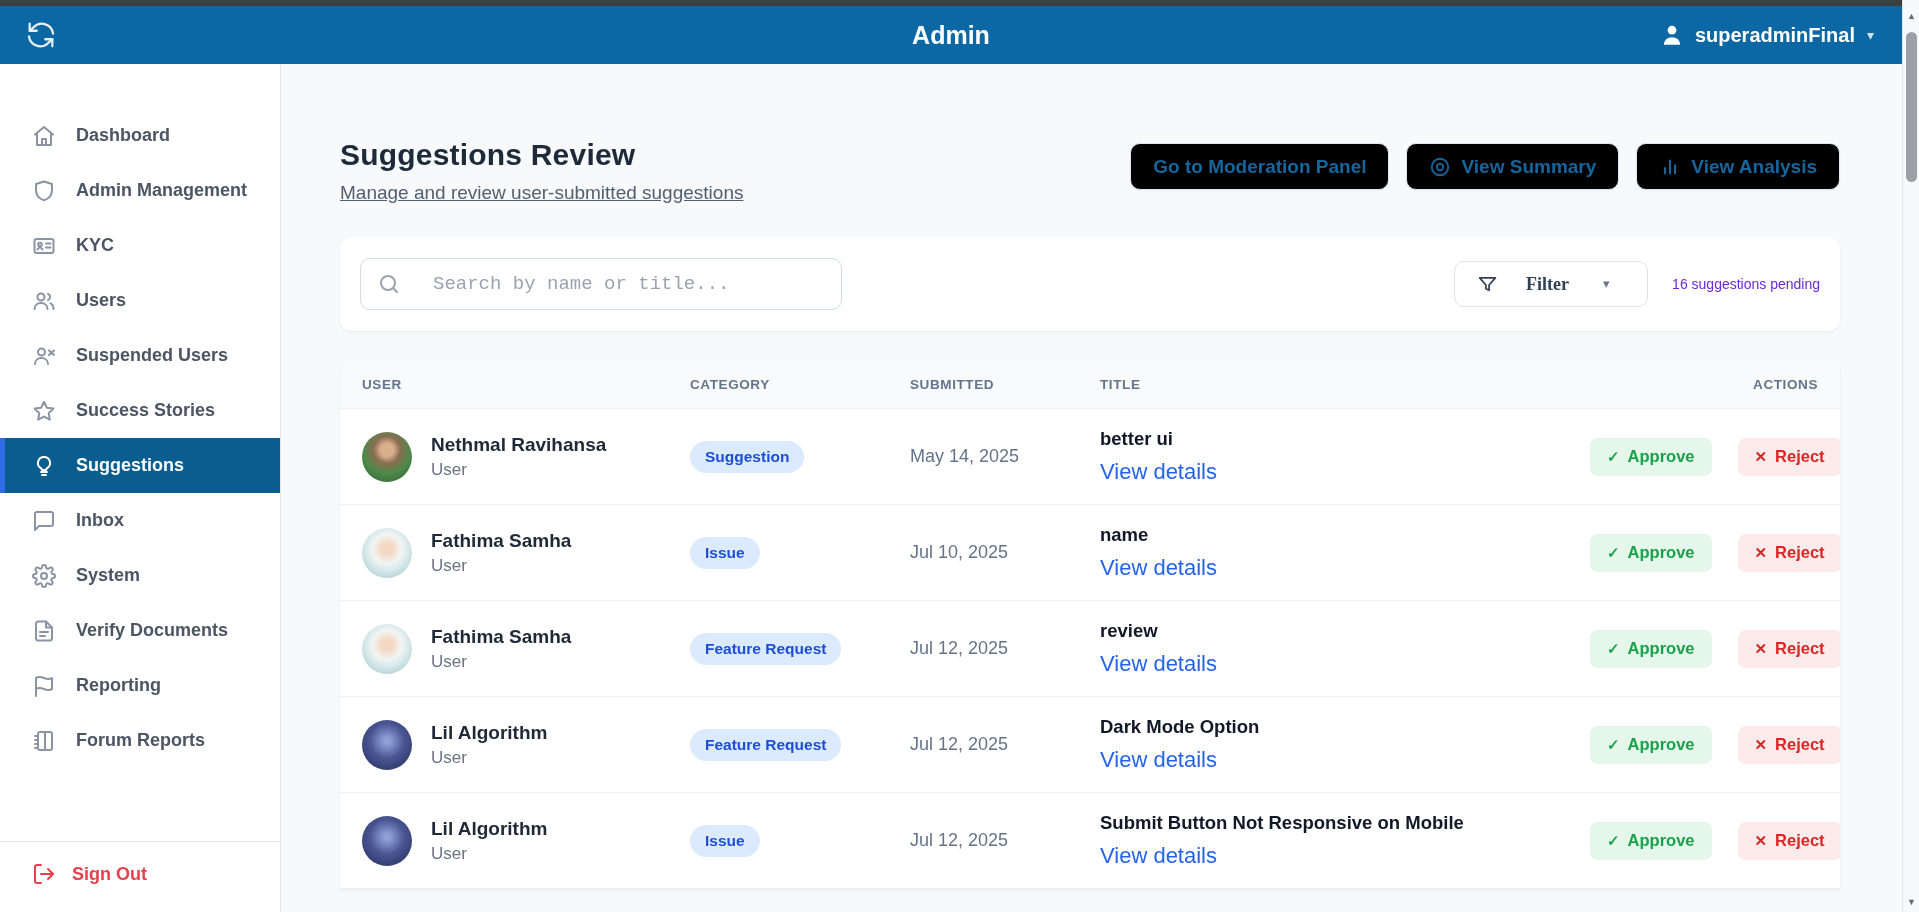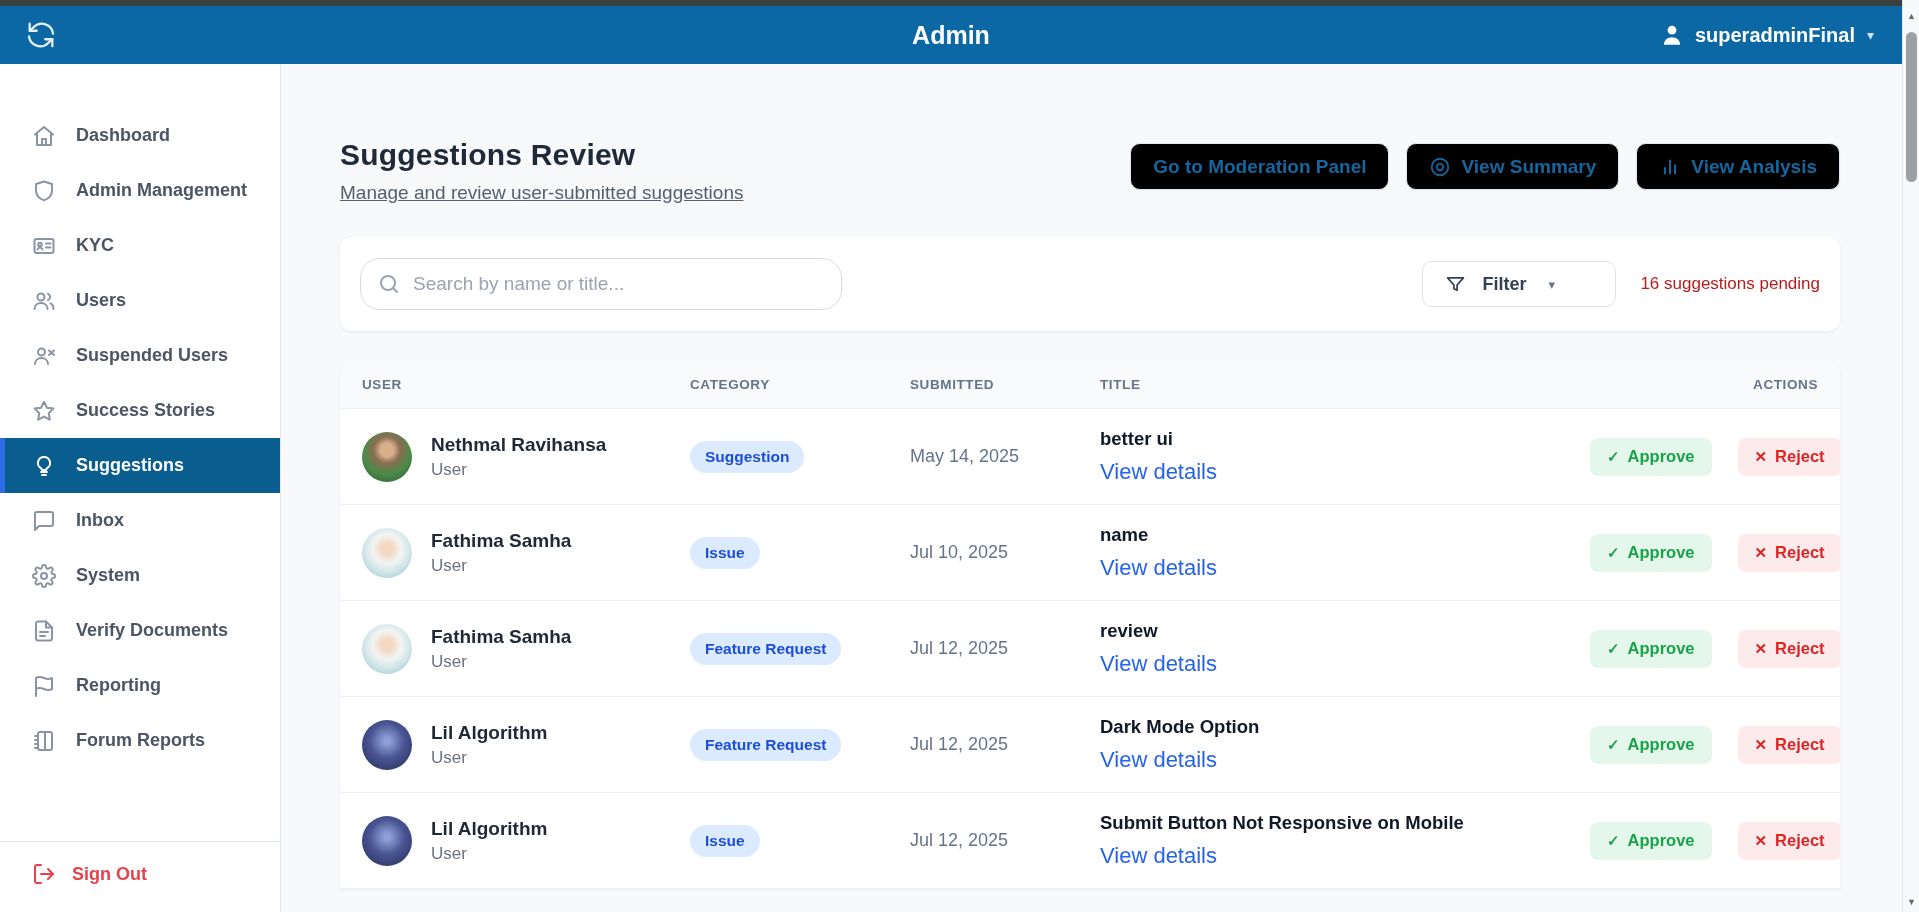--- a/index.html
+++ b/index.html
@@ -37,28 +37,28 @@
   .page-head { display:flex; justify-content:space-between; align-items:flex-start; }
   .page-title { font-size:30px; font-weight:bold; color:#1e2a3a; letter-spacing:0.2px; }
   .page-sub { margin-top:10px; font-size:19px; color:#52606f;text-decoration:underline; }
   .head-actions { display:flex; gap:17px; margin-top:5px; }
   .hbtn { display:flex; align-items:center; gap:10px; background:#000000; border:1px solid #dde8f4; border-radius:10px; padding:0 22px; height:47px; font-size:19px; font-weight:600; color:#16659d; box-shadow:0 1px 2px rgba(15,40,80,.04); cursor:pointer; font-family:inherit; }
   .hbtn svg { stroke:#16659d; }
 
   
   .tool-card { margin-top:33px; background:#fff; border-radius:12px; box-shadow:0 1px 3px rgba(15,40,80,.07); height:94px; display:flex; align-items:center; justify-content:space-between; padding:0 20px; }
   .search-box { position:relative; width:482px; }
-  .search-box input { width:100%; height:52px; border:1px solid #d6dbe2; border-radius:20px; padding:0 16px 0 52px; font-size:19px; color:#374151; outline:none; font-family:Liberation Sans, sans-serif; }
+  .search-box input { width:100%; height:52px; border:1px solid #d6dbe2; border-radius:10px; padding:0 16px 0 72px; font-size:19px; color:#374151; outline:none; font-family:Liberation Mono, monospace; }
   .search-box input::placeholder { color:#9aa3af; }
   .search-box .sicon { position:absolute; left:17px; top:14px; }
   .tool-right { display:flex; align-items:center; gap:24px; }
-  .filter-btn { display:flex; align-items:center; gap:16px; background:#fff; border:1px solid #dfe3e8; border-radius:10px; height:46px; padding:0 22px; min-width:194px; cursor:pointer; font-family:Liberation Sans, sans-serif; }
+  .filter-btn { display:flex; align-items:center; gap:28px; background:#fff; border:1px solid #dfe3e8; border-radius:10px; height:46px; padding:0 22px; min-width:194px; cursor:pointer; font-family:Liberation Serif, serif; }
   .filter-btn .flabel { font-size:18px; font-weight:bold; color:#334155; }
   .filter-btn .chev { color:#64748b; font-size:13px; margin-left:6px; }
-  .pending-text { font-size:17px; color:#b91c1c; }
+  .pending-text { font-size:14px; color:#6d28d9; }
 
   
   .table-card { margin-top:30px; background:#fff; border-radius:12px 12px 0 0; box-shadow:0 1px 3px rgba(15,40,80,.07); overflow:hidden; }
   .thead, .trow { display:grid; grid-template-columns:328px 220px 190px 490px 1fr; align-items:center; padding:0 22px; }
   .thead { height:48px; background:#f8fafc; border-bottom:1px solid #eef0f3; }
   .th { font-size:13.5px; font-weight:bold; color:#64748b; letter-spacing:0.6px; }
   .th.actions { text-align:right; }
   .trow { height:96px; border-bottom:1px solid #eef0f3; }
   .ucell { display:flex; align-items:center; gap:19px; }
   .avatar { width:50px; height:50px; border-radius:50%; flex:none; }

